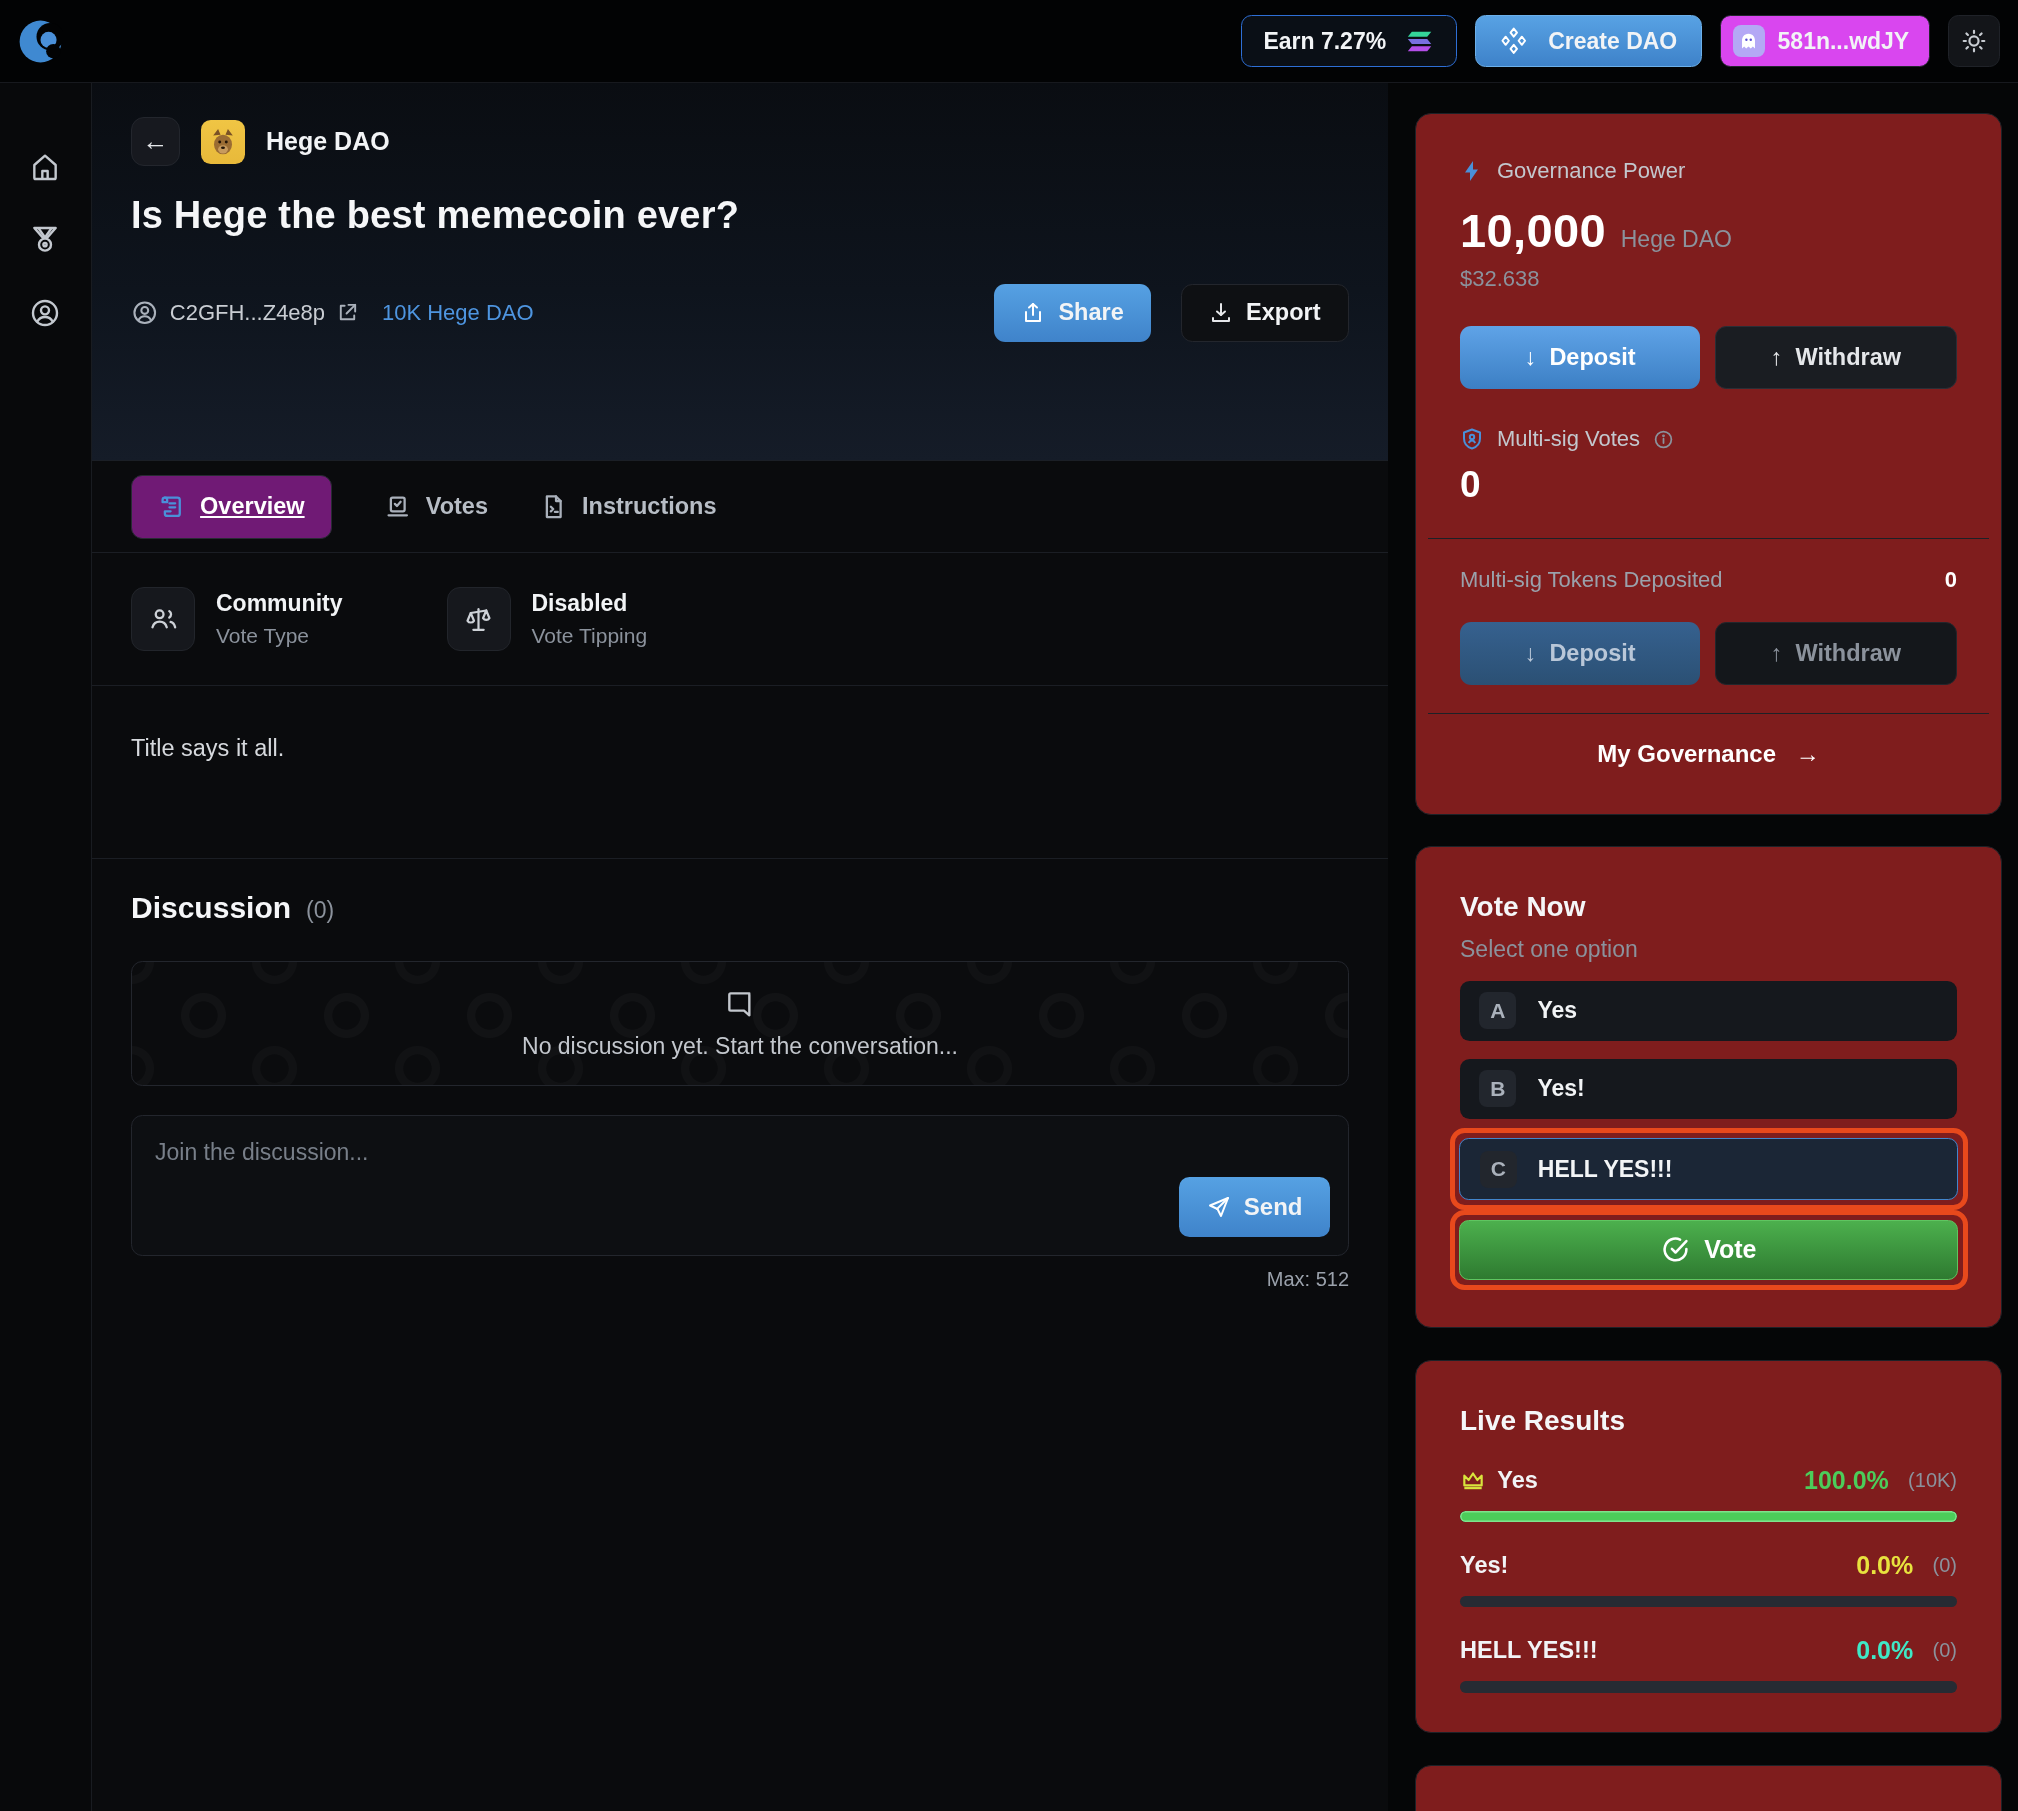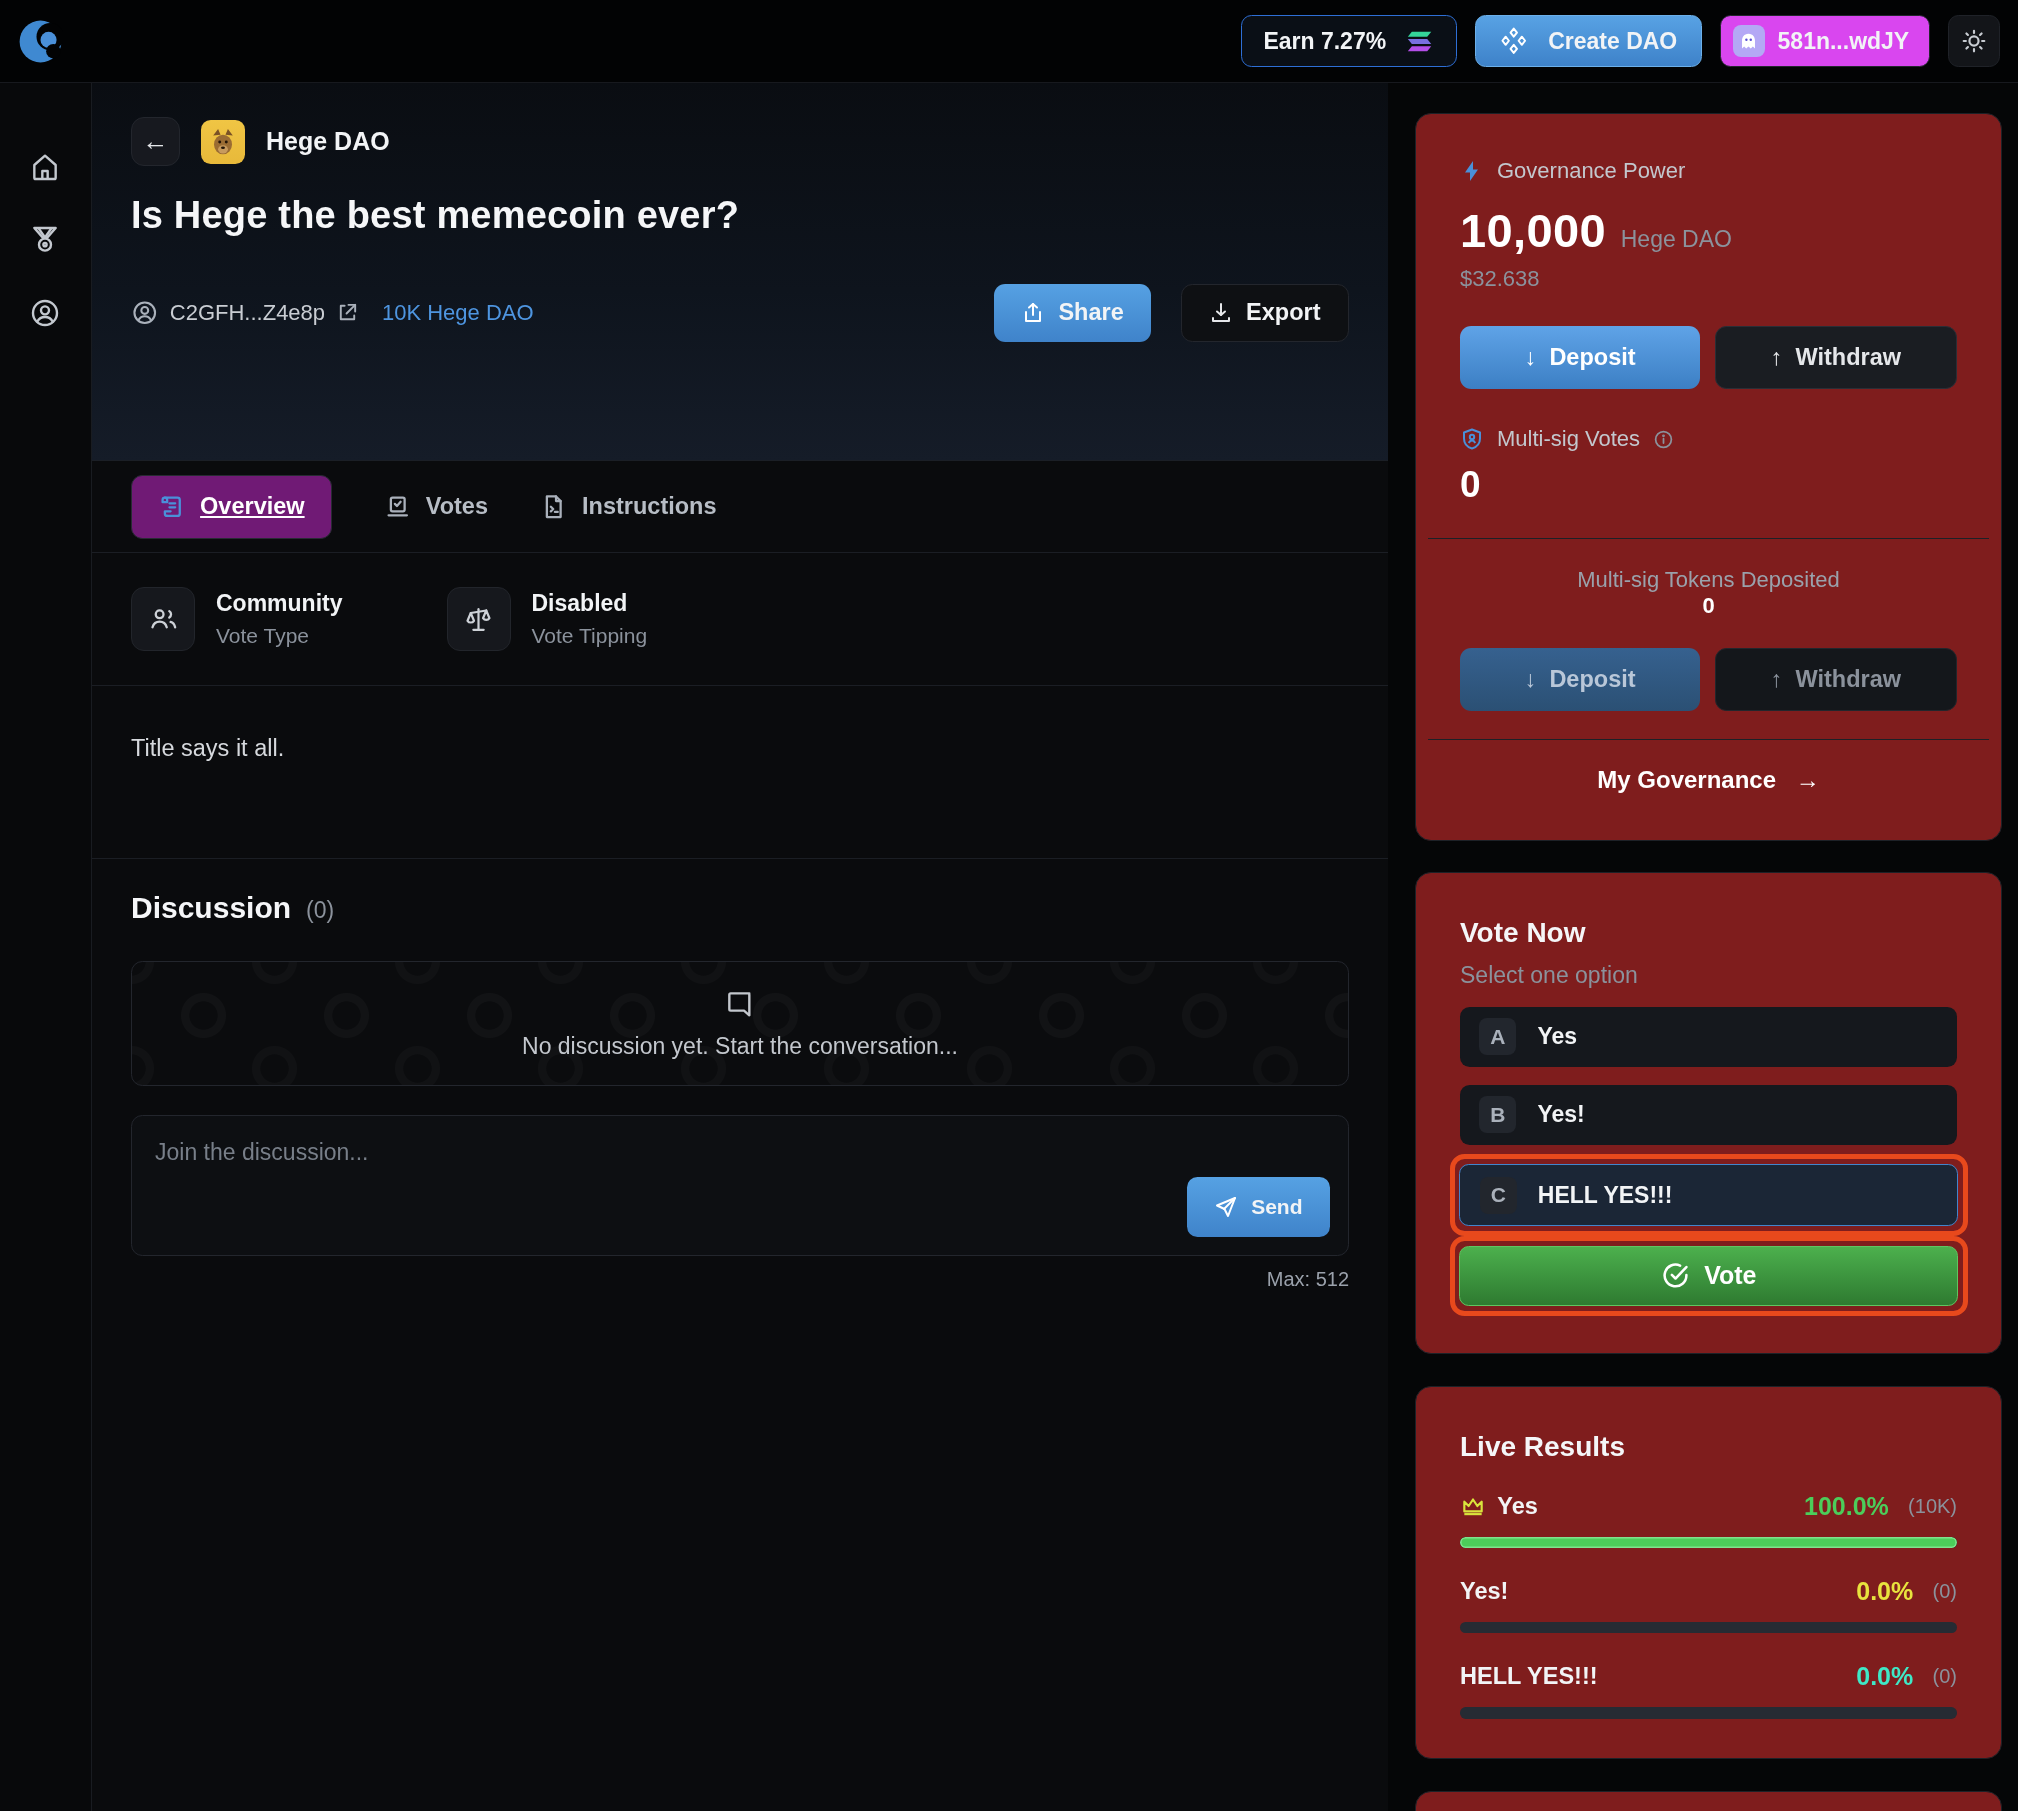--- a/index.html
+++ b/index.html
@@ -74,21 +74,21 @@
        radial-gradient(circle at 50% 50%, transparent 13.8px, rgba(255,255,255,0.028) 14.6px, rgba(255,255,255,0.028) 22px, transparent 23px),
        radial-gradient(circle at 50% 50%, transparent 13.8px, rgba(255,255,255,0.022) 14.6px, rgba(255,255,255,0.022) 22px, transparent 23px);
      background-size:143px 107px,143px 107px;background-position:0 0,71px 53px;
      display:flex;flex-direction:column;align-items:center;justify-content:center;gap:13px;}
   .empty-text{font-size:23px;color:#c3c7cd;}
   .input-box{margin-top:29px;height:139px;border:0.8px solid #23262d;border-radius:11.3px;background:#0d0f12;position:relative;}
   .input-box textarea{position:absolute;inset:0;background:transparent;border:none;outline:none;resize:none;
      color:#d6d9dd;font-size:23px;font-family:inherit;padding:23px;box-sizing:border-box;}
   .input-box textarea::placeholder{color:#787f89;}
   .btn-send{position:absolute;right:18px;bottom:18px;height:60px;padding:0 27.5px;border-radius:10.5px;
-            background:linear-gradient(180deg,#56a1e3,#3f83ca);font-size:21px;gap:13px;margin-top:24px;}
+            background:linear-gradient(180deg,#56a1e3,#3f83ca);font-size:24px;gap:13px;margin-top:24px;}
   .max-label{text-align:right;margin-top:12px;font-size:20px;color:#9aa1ab;}
 
   
   .sidebar{position:absolute;left:1415px;top:83px;width:587px;}
   .panel{background:#7f1d1d;border:0.8px solid #1d2127;border-radius:16px;box-sizing:border-box;padding:44px;}
   .p-gov{margin-top:30px;}
   .gov-head{display:flex;align-items:center;gap:13px;color:#c3c7cd;font-size:22px;font-weight:500;}
   .gov-amount{margin-top:19.4px;display:flex;align-items:baseline;gap:14.6px;}
   .gov-num{font-size:47px;font-weight:800;color:#fff;letter-spacing:0.4px;}
   .gov-token{font-size:23px;color:#8b929c;}
@@ -96,21 +96,21 @@
   .btn-row{display:flex;gap:14.6px;margin-top:34px;}
   .btn-dep{flex:1;height:63px;border-radius:11.3px;background:linear-gradient(180deg,#5fa3e7,#3c7fc4);
            display:flex;align-items:center;justify-content:center;gap:13px;font-size:23.5px;font-weight:700;color:#fff;cursor:pointer;}
   .btn-wd{flex:1;height:63px;border-radius:11.3px;background:#1a1d22;border:0.8px solid #2a2e36;
           display:flex;align-items:center;justify-content:center;gap:13px;font-size:23.5px;font-weight:700;color:#e5e7ea;cursor:pointer;box-sizing:border-box;}
   .btn-dep.muted{background:linear-gradient(180deg,#36618f,#2b5074);color:#b9c7d8;}
   .btn-wd.muted{background:#14171b;color:#8b929c;border-color:#22262c;}
   .msig-row{display:flex;align-items:center;gap:13px;margin-top:37px;color:#c3c7cd;font-size:22px;font-weight:500;}
   .msig-zero{margin-top:11.3px;font-size:37px;font-weight:800;color:#fff;}
   .hr{height:0.8px;background:#1d2127;margin:32px -32px 0;}
-  .tok-row{display:flex;justify-content:space-between;align-items:center;margin-top:29px;font-size:22px;flex-direction:column;}
+  .tok-row{display:flex;justify-content:space-between;align-items:center;margin-top:29px;font-size:22px;}
   .tok-label{color:#9aa1ab;}
   .tok-val{color:#fff;font-weight:600;}
   .mygov{margin:27.5px -32px 0;padding:26px 0 1.6px;border-top:0.8px solid #1d2127;text-align:center;
          font-size:24px;font-weight:600;color:#fff;cursor:pointer;}
 
   .p-vote{margin-top:31px;padding-bottom:37px;}
   .panel-h{font-size:28px;font-weight:800;color:#f5f6f8;}
   .vote-sub{margin-top:13px;font-size:23px;color:#8b929c;}
   .option{height:60px;background:#15181d;border-radius:9.7px;display:flex;align-items:center;gap:21px;
           padding:0 19.4px;margin-top:18px;cursor:pointer;box-sizing:border-box;}

